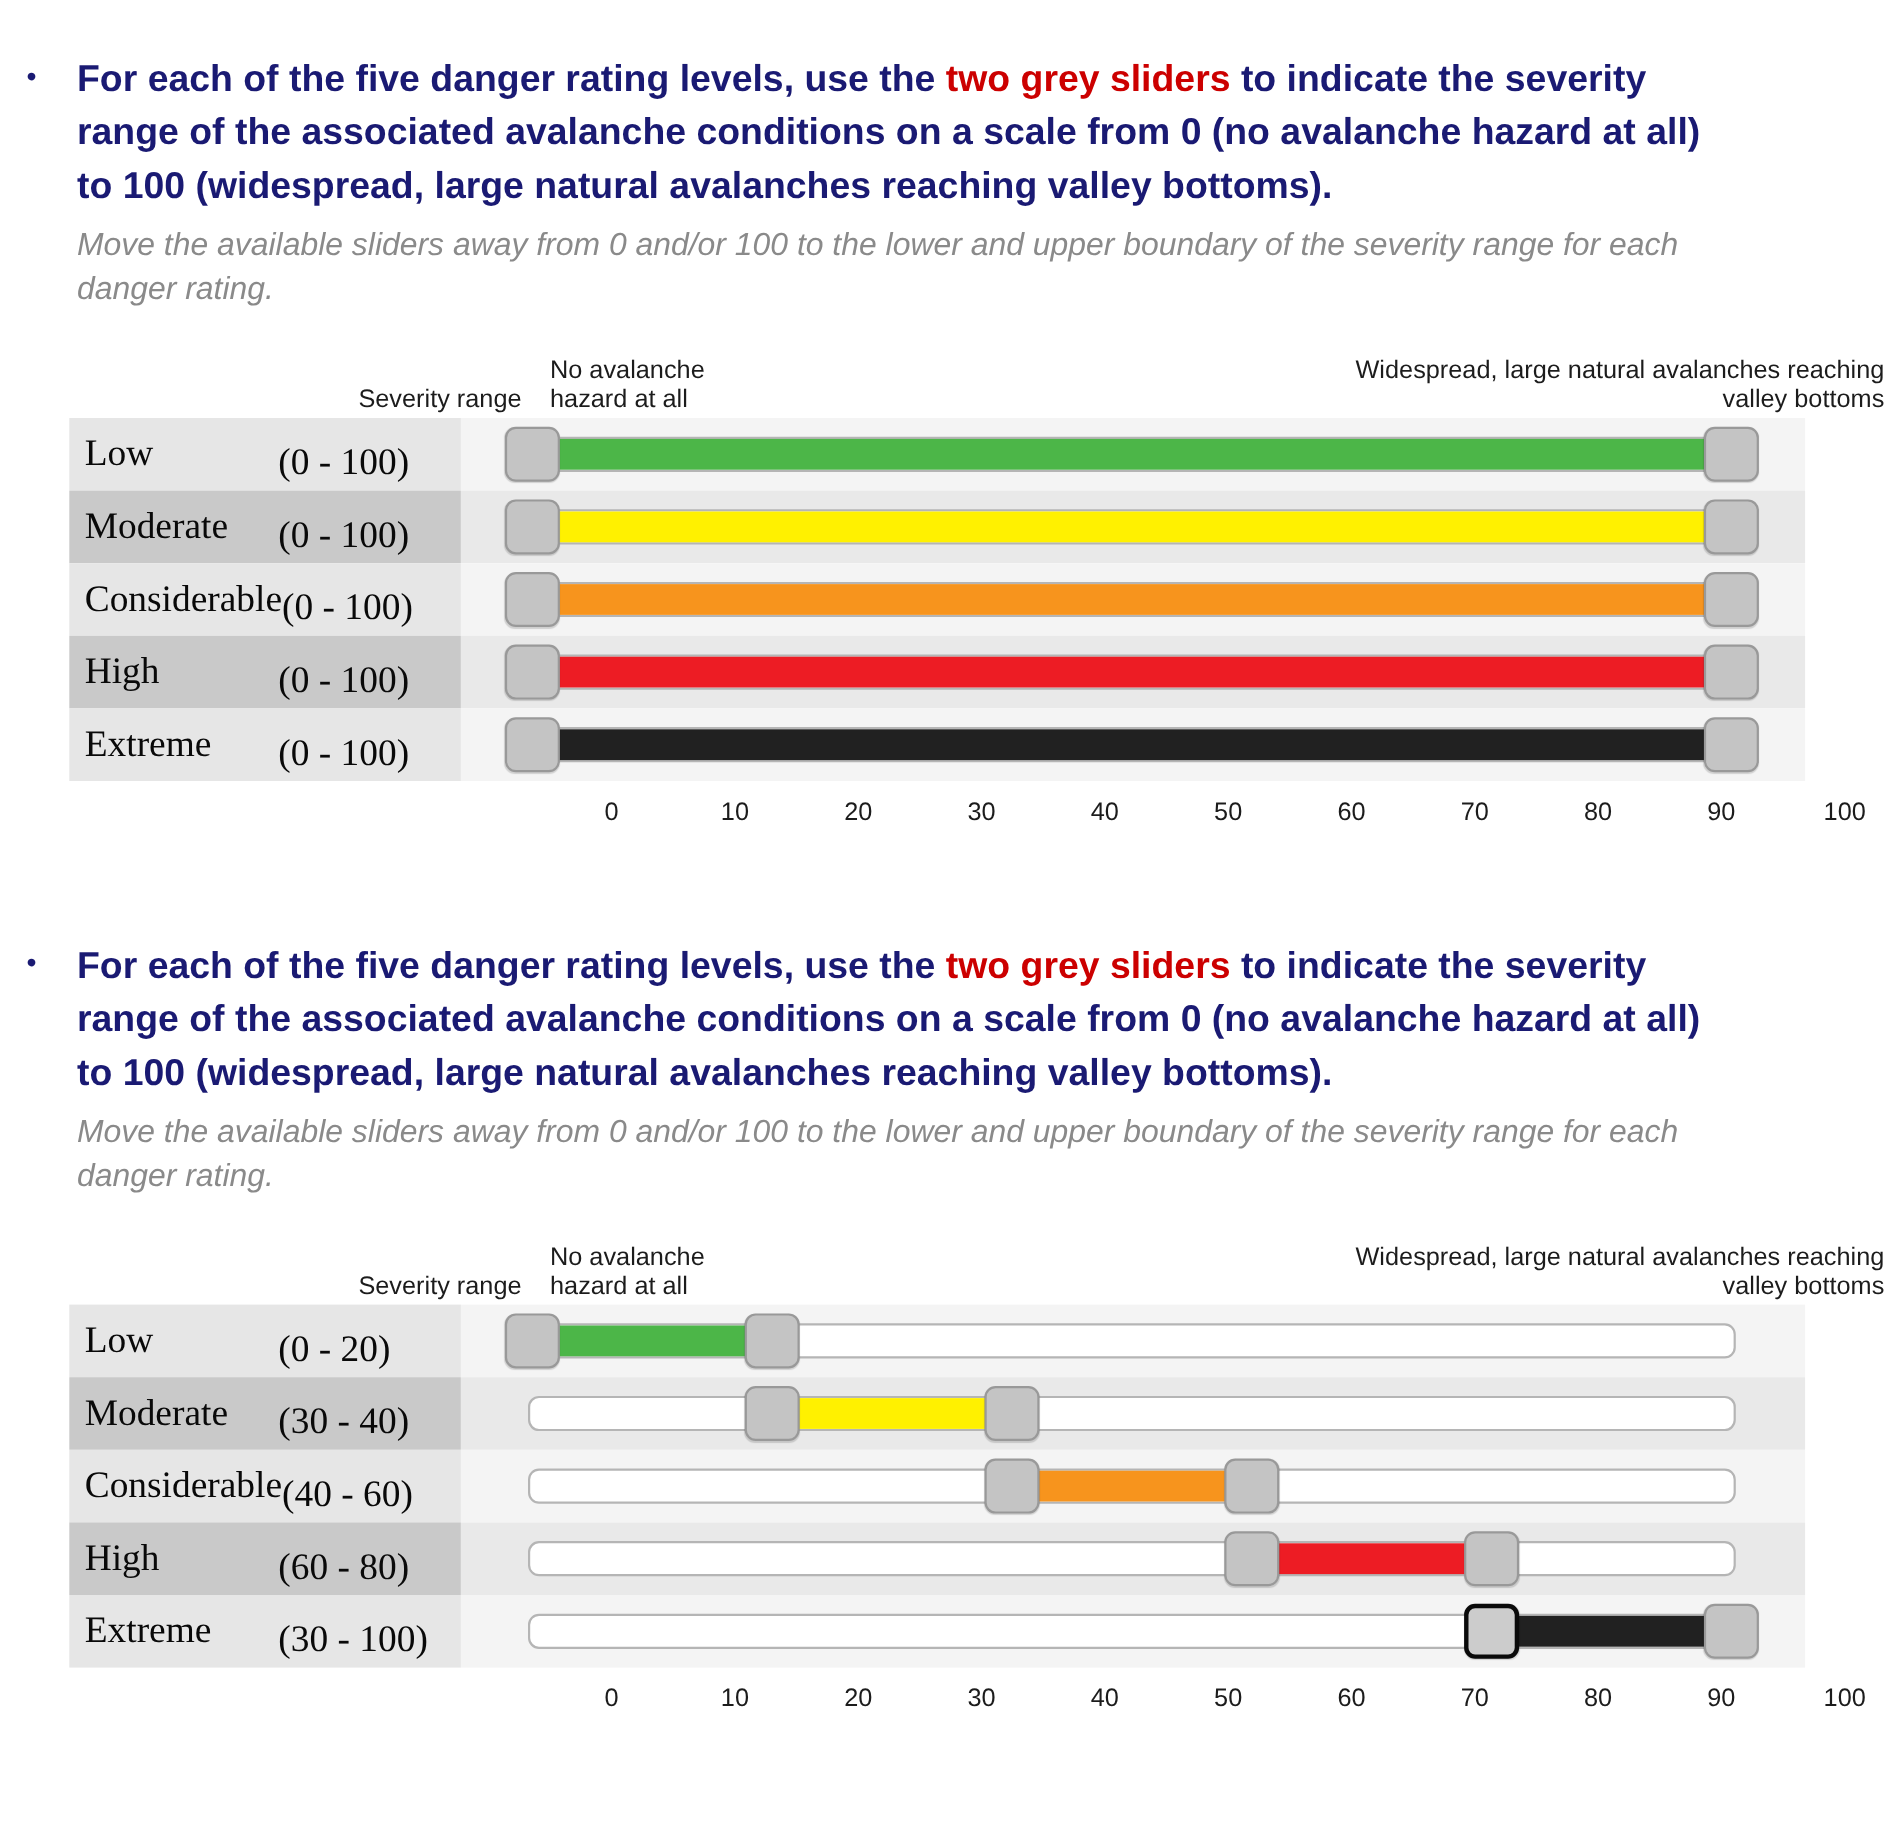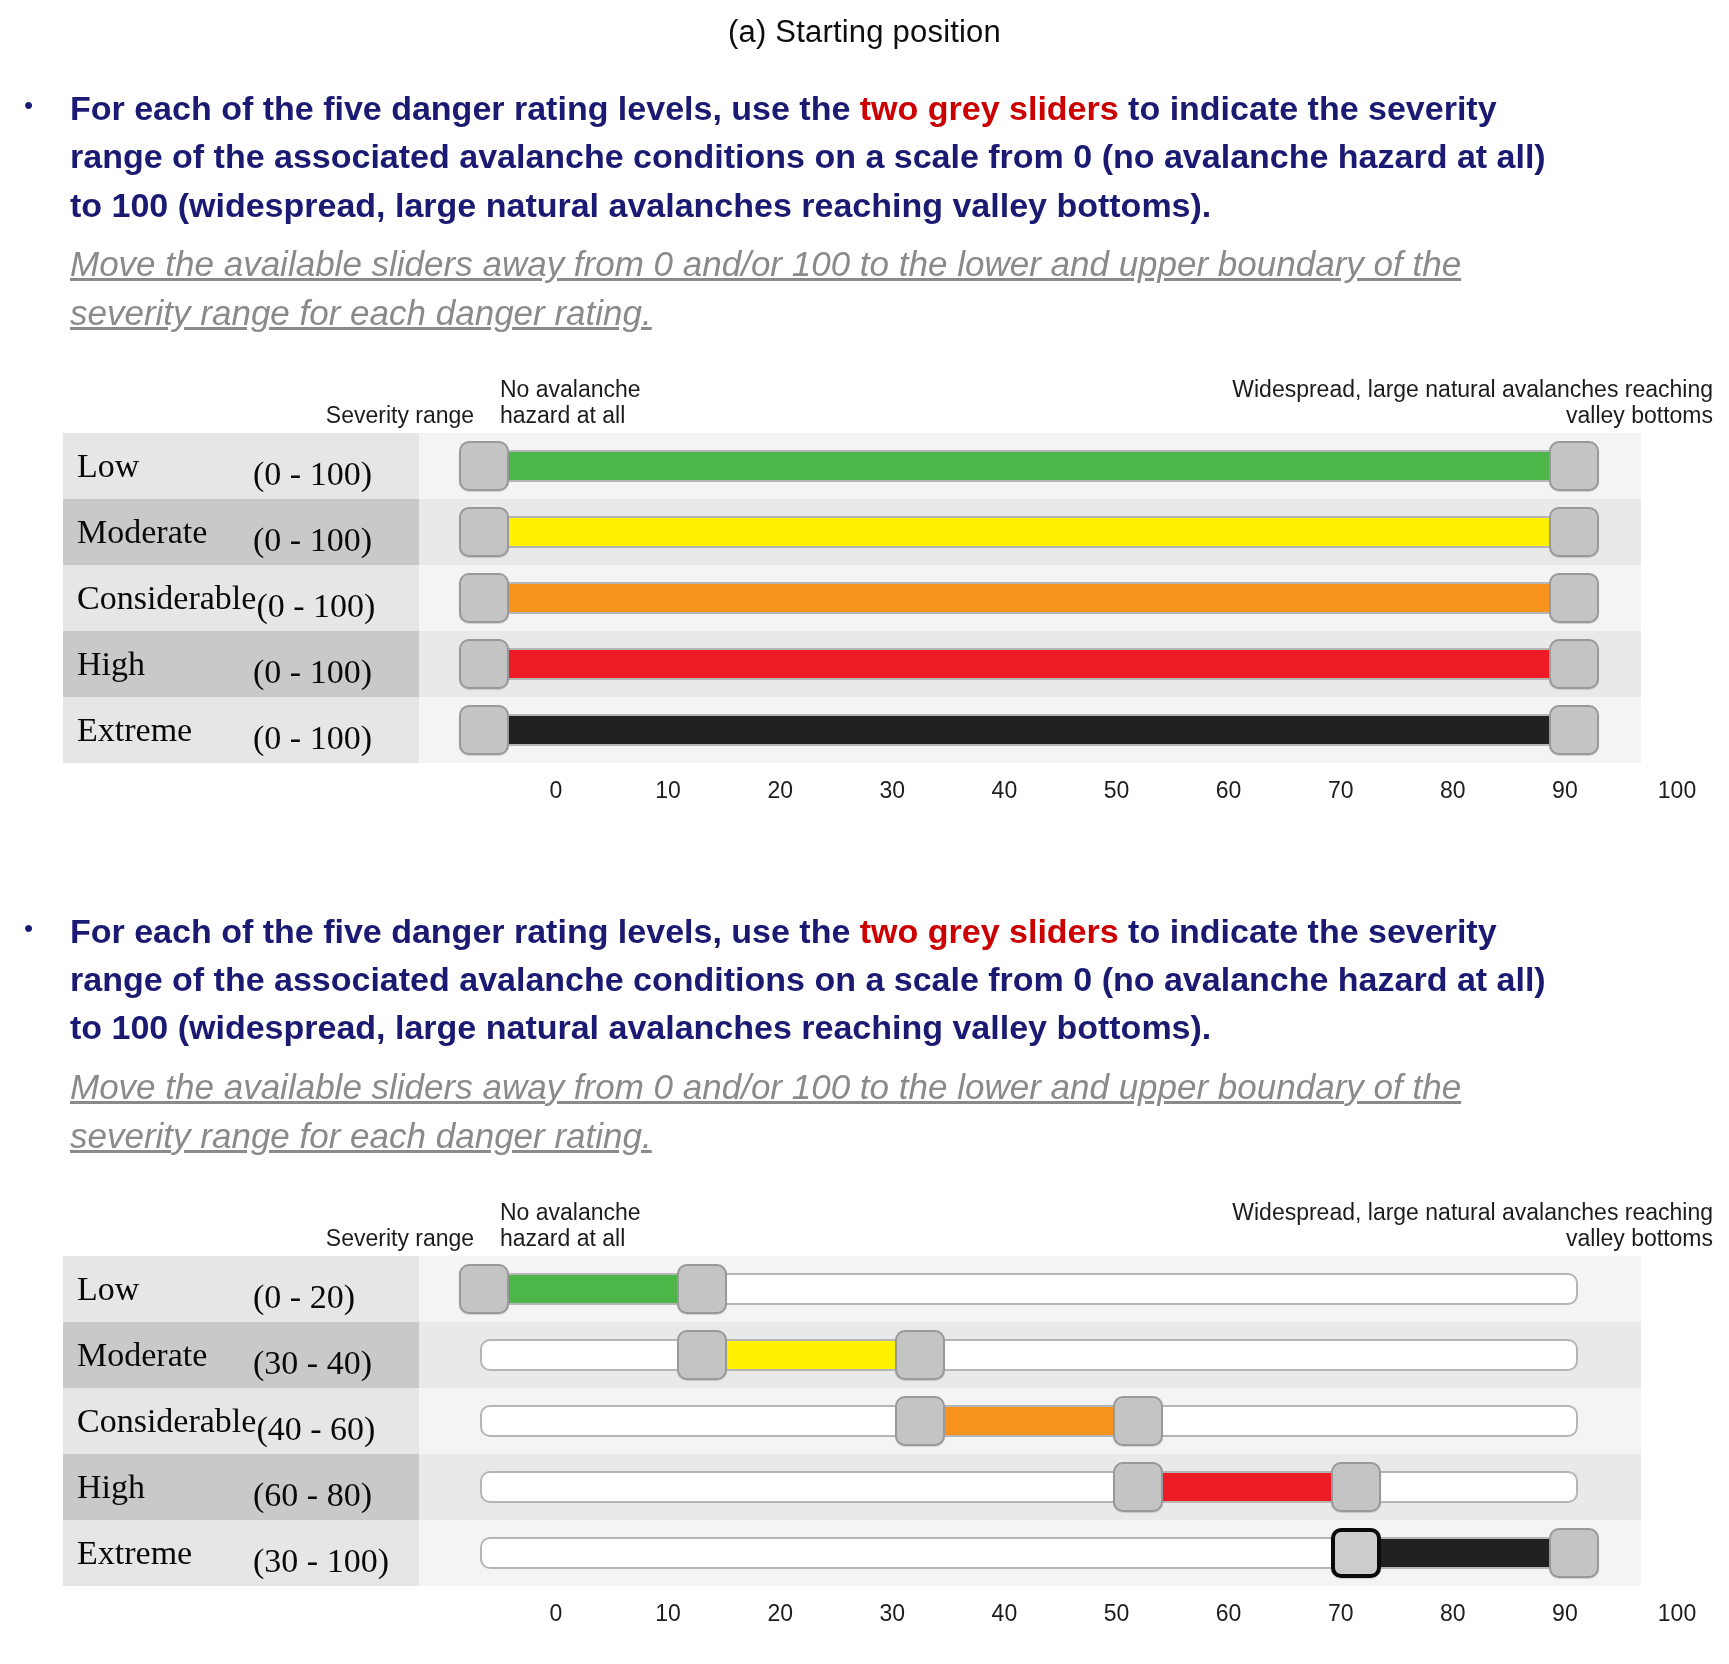--- a/index.html
+++ b/index.html
@@ -4,21 +4,21 @@
 <style>
   html,body{margin:0;padding:0;background:#ffffff;}
   body{width:1729px;font-family:"Liberation Sans",sans-serif;color:#111;}
   .panel{padding-top:14px;}
   .panel + .panel{padding-top:52px;}
   .panel-title{text-align:center;font-size:31px;color:#0d0d0d;letter-spacing:0.2px;}
   .bullet-row{display:flex;margin:34px 0 0 22px;}
   .bullet{width:46px;font-size:26px;color:#1a1a73;padding-top:6px;text-align:left;padding-left:2px;}
   .instruction{font-size:34px;font-weight:bold;color:#1a1a73;line-height:1.42;width:1500px;}
   .instruction .hl{color:#cc0000;}
-  .subinstruction{font-style:italic;color:#8a8a8a;font-size:35px;line-height:1.40;margin:10px 0 0 70px;width:1490px;text-decoration:underline;}
+  .subinstruction{font-style:italic;color:#8a8a8a;font-size:29px;line-height:1.40;margin:10px 0 0 70px;width:1490px;}
   .twrap{margin-left:63px;width:1652px;}
   .table-head{position:relative;height:96px;font-size:23px;line-height:26px;color:#1c1c1c;}
   .head-severity{position:absolute;left:255px;bottom:5px;width:164px;text-align:center;}
   .head-left{position:absolute;left:437px;bottom:5px;width:190px;text-align:left;}
   .head-right{position:absolute;right:2px;bottom:5px;width:500px;text-align:right;}
   .srow{display:flex;height:66px;}
   .label-cell{width:356px;display:flex;align-items:center;font-family:"Liberation Serif",serif;font-size:34px;color:#090909;}
   .label-cell .lvl{padding-left:14px;}
   .label-cell .rng{margin-left:auto;width:166px;text-align:left;margin-top:16px;}
   .slider-cell{position:relative;width:1222px;}
@@ -33,21 +33,20 @@
           background:#c4c4c4;border:2px solid #999999;border-radius:10px;z-index:3;
           box-shadow:0 1px 1px rgba(0,0,0,0.15);}
   .handle.focused{border:4px solid #0a0a0a;background:#cccccc;}
   .axis{position:relative;margin-left:493px;width:1222px;height:58px;font-size:23px;color:#1c1c1c;}
   .tick{position:absolute;top:14px;transform:translateX(-50%);}
 </style>
 </head>
 <body>
 
 <div class="panel">
-  <div class="panel-title">(a) Starting position</div>
 
   <div class="bullet-row">
     <div class="bullet">•</div>
     <div class="instruction"><span>For each of the five danger rating levels, use the </span><span class="hl">two grey sliders</span><span> to indicate the severity range of the associated avalanche conditions on a scale from 0 (no avalanche hazard at all) to 100 (widespread, large natural avalanches reaching valley bottoms).</span></div>
   </div>
   <div class="subinstruction">Move the available sliders away from 0 and/or 100 to the lower and upper boundary of the severity range for each danger rating.</div>
 
   <div class="twrap">
     <div class="table-head">
       <div class="head-severity">Severity range</div>

